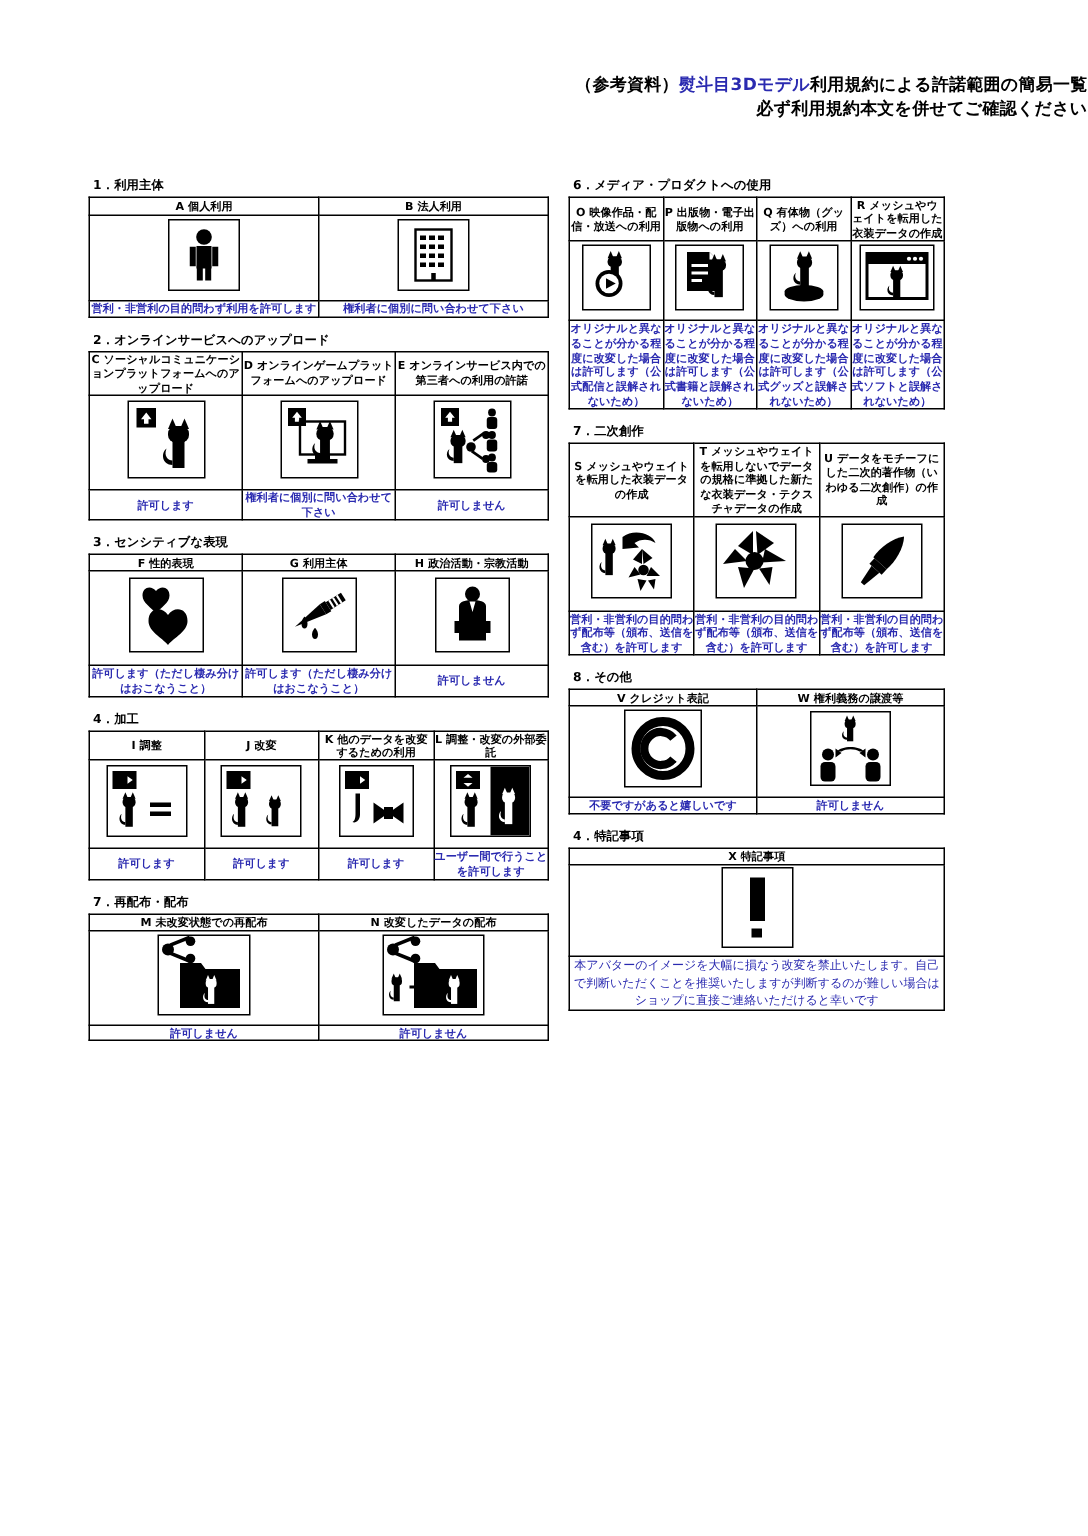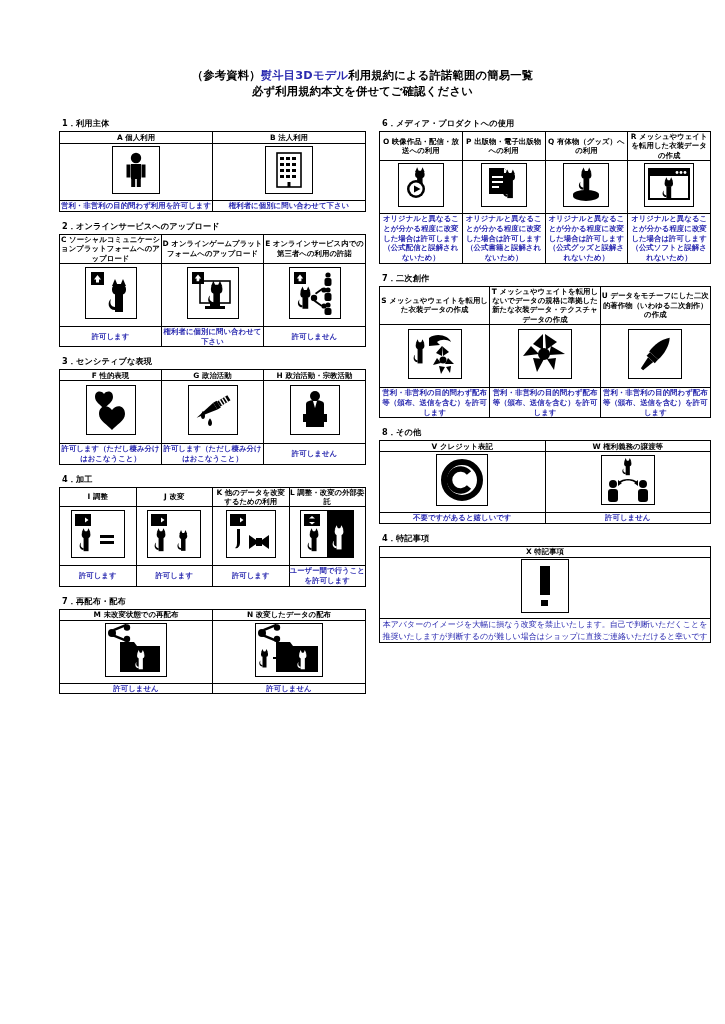--- a/index.html
+++ b/index.html
@@ -16,43 +16,43 @@
     overflow: hidden;
   }
   .page {
     position: absolute;
     left: 0; top: 0;
     width: 725px; height: 1024px;
   }
   
   .title-block {
     position: absolute;
-    left: 0; top: 68px;
+    left: 0; top: 49px;
     width: 725px;
-    text-align: center;
+    text-align: right;
     line-height: 1.45;
   }
   .title-line {
     font-size: 11.3px;
     font-weight: bold;
     letter-spacing: 0.2px;
     white-space: nowrap;
   }
   .title-accent { color: #2a2ab0; }
 
   
   .col-left {
     position: absolute;
     left: 59px; top: 118px;
     width: 307px;
   }
   .col-right {
     position: absolute;
     left: 379px; top: 118px;
-    width: 332px;
+    width: 251px;
   }
   .section { margin-bottom: 9px; }
   .section-title {
     font-size: 8.2px;
     font-weight: bold;
     margin: 0 0 2px 3px;
     letter-spacing: 0.1px;
   }
   table.grid {
     border-collapse: collapse;
@@ -265,21 +265,21 @@
       </tbody>
         </table>
     </div>
 
     <div class="section s3">
       <div class="section-title">3．センシティブな表現</div>
       <table class="grid">
         <tbody>
             <tr>
           <td class="hdr">F 性的表現</td>
-          <td class="hdr">G 政治活動</td>
+          <td class="hdr">G 利用主体</td>
           <td class="hdr">H 政治活動・宗教活動</td>
         </tr>
         <tr>
           <td class="icon">
             <span class="iconbox">
               <svg width="48" height="48" viewBox="0 0 48 48">
                 <path d="M17 8 C14 4 8 5 8 11 C8 16 14 19 17 23 C20 19 26 16 26 11 C26 5 20 4 17 8 Z" fill="#000"></path>
                 <path d="M25 24 C21 18 12 19 12 28 C12 35 21 39 25 44 C29 39 38 35 38 28 C38 19 29 18 25 24 Z" fill="#000"></path>
               </svg>
             </span>

